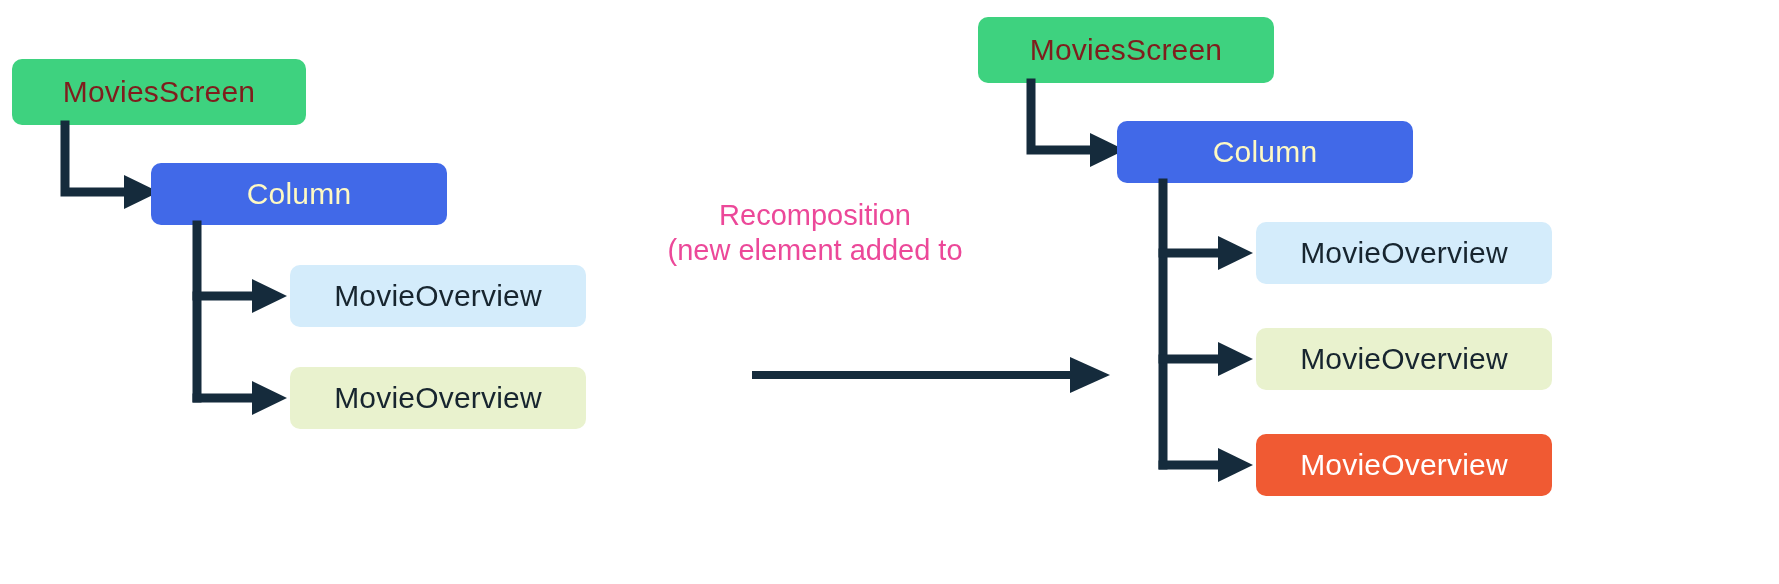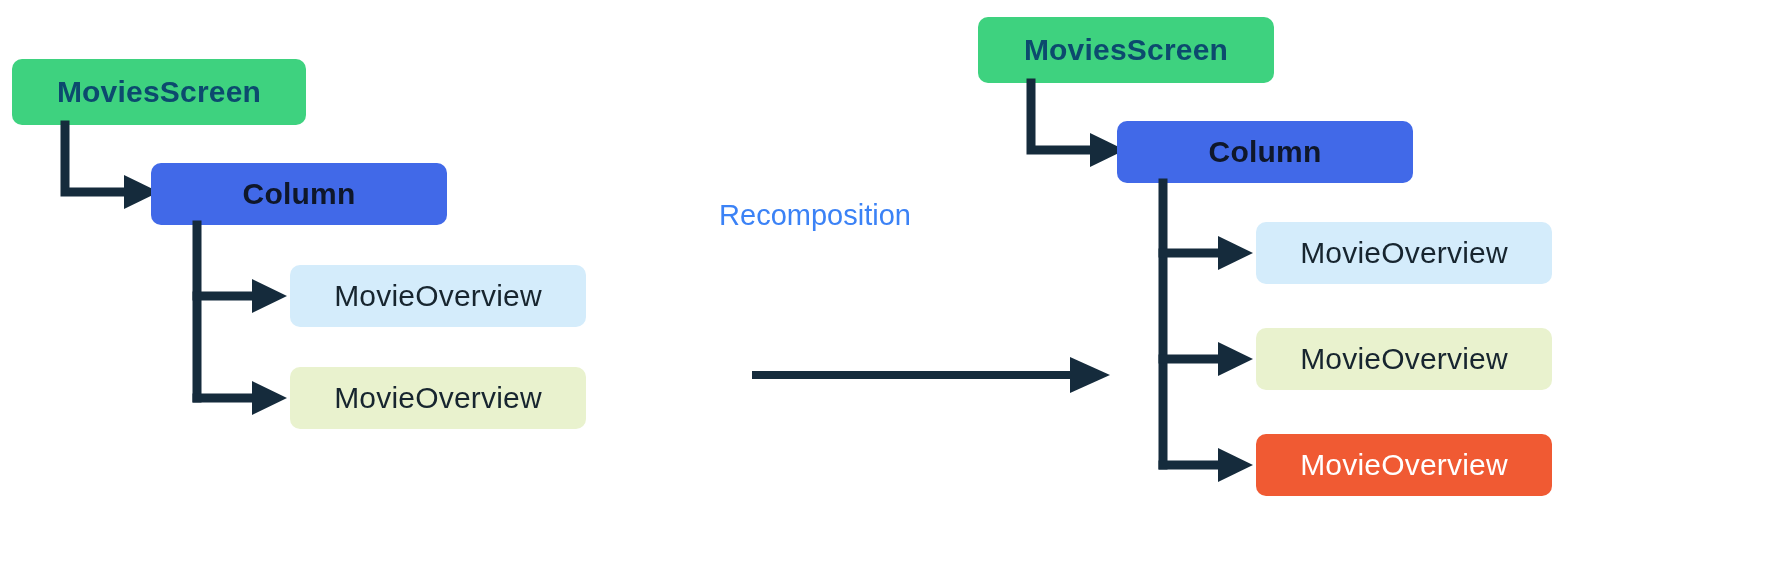--- a/index.html
+++ b/index.html
@@ -9,32 +9,32 @@
   .node{
     position:absolute;
     border-radius:10px;
     display:flex;align-items:center;justify-content:center;
     box-sizing:border-box;
     white-space:nowrap;
     letter-spacing:.2px;
   }
   .node-label{pointer-events:none;}
 
-  .n-green{background:#3ED27F;color:#0c4a6e;font-weight:bold;}
-  .n-blue{background:#4169E8;color:#0f172a;font-weight:bold;}
+  .n-green{background:#3ED27F;color:#7f1d1d;}
+  .n-blue{background:#4169E8;color:#fef9c3;}
   .n-lightblue{background:#D4ECFB;color:#17252F;}
   .n-lightgreen{background:#E9F2CE;color:#17252F;}
   .n-orange{background:#F05A33;color:#ffffff;}
 
   .conn{position:absolute;pointer-events:none;}
   .conn svg{display:block;overflow:visible;}
 
   .annot{
     position:absolute;
-    color:#3b82f6;
+    color:#ec4899;
     text-align:center;
     line-height:1.22;
     white-space:nowrap;
   }
   .annot div{display:block;}
 </style>
 </head>
 <body>
 
 <div id="stage">
@@ -67,20 +67,21 @@
   <div class="node n-lightblue" style="left:290px;top:265px;width:296px;height:62px;font-size:30px;">
     <span class="node-label">MovieOverview</span>
   </div>
 
   <div class="node n-lightgreen" style="left:290px;top:367px;width:296px;height:62px;font-size:30px;">
     <span class="node-label">MovieOverview</span>
   </div>
 
   <div class="annot" style="left:655px;top:198px;width:320px;font-size:29px;">
     <div>Recomposition</div>
+    <div>(new element added to</div>
   </div>
 
   <div class="conn" style="left:752px;top:355px;width:360px;height:40px;">
     <svg width="360" height="40" viewBox="0 0 360 40">
       <path d="M0,20 L325,20" stroke="#152B3C" stroke-width="8" fill="none" stroke-linecap="butt"></path>
       <polygon points="318,2 358,20 318,38" fill="#152B3C"></polygon>
     </svg>
   </div>
 
   <div class="node n-green" style="left:978px;top:17px;width:296px;height:66px;font-size:30px;">

